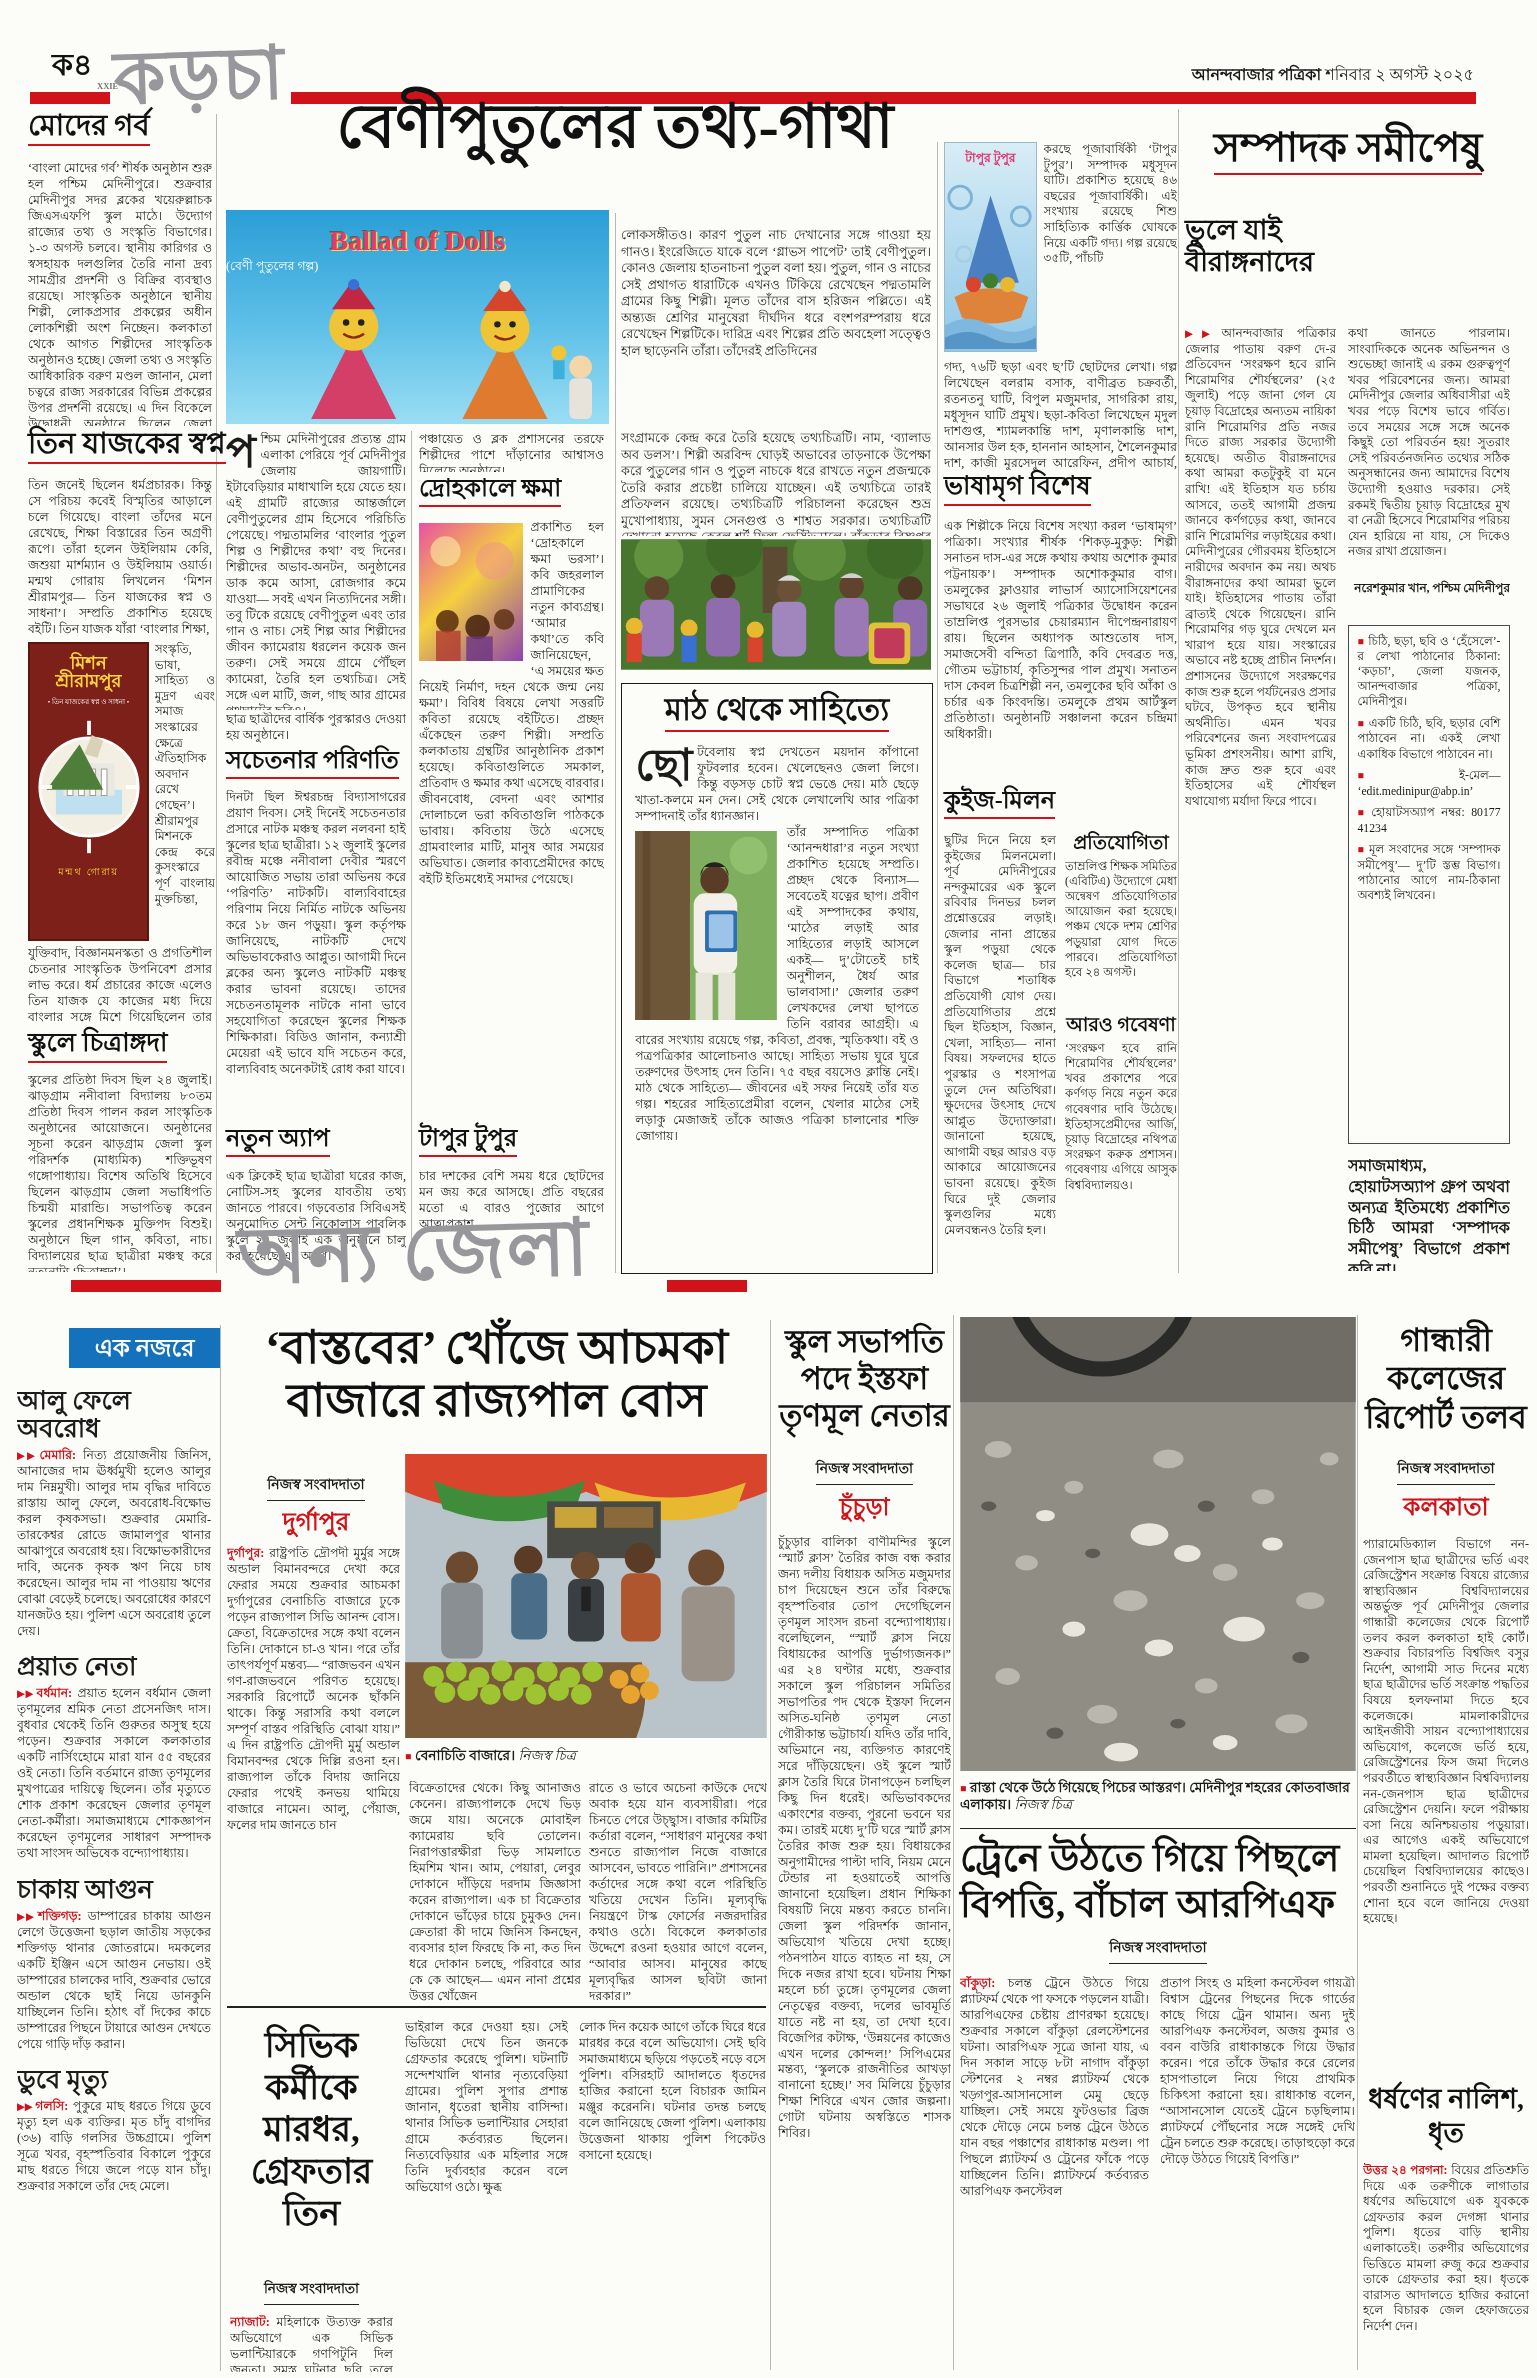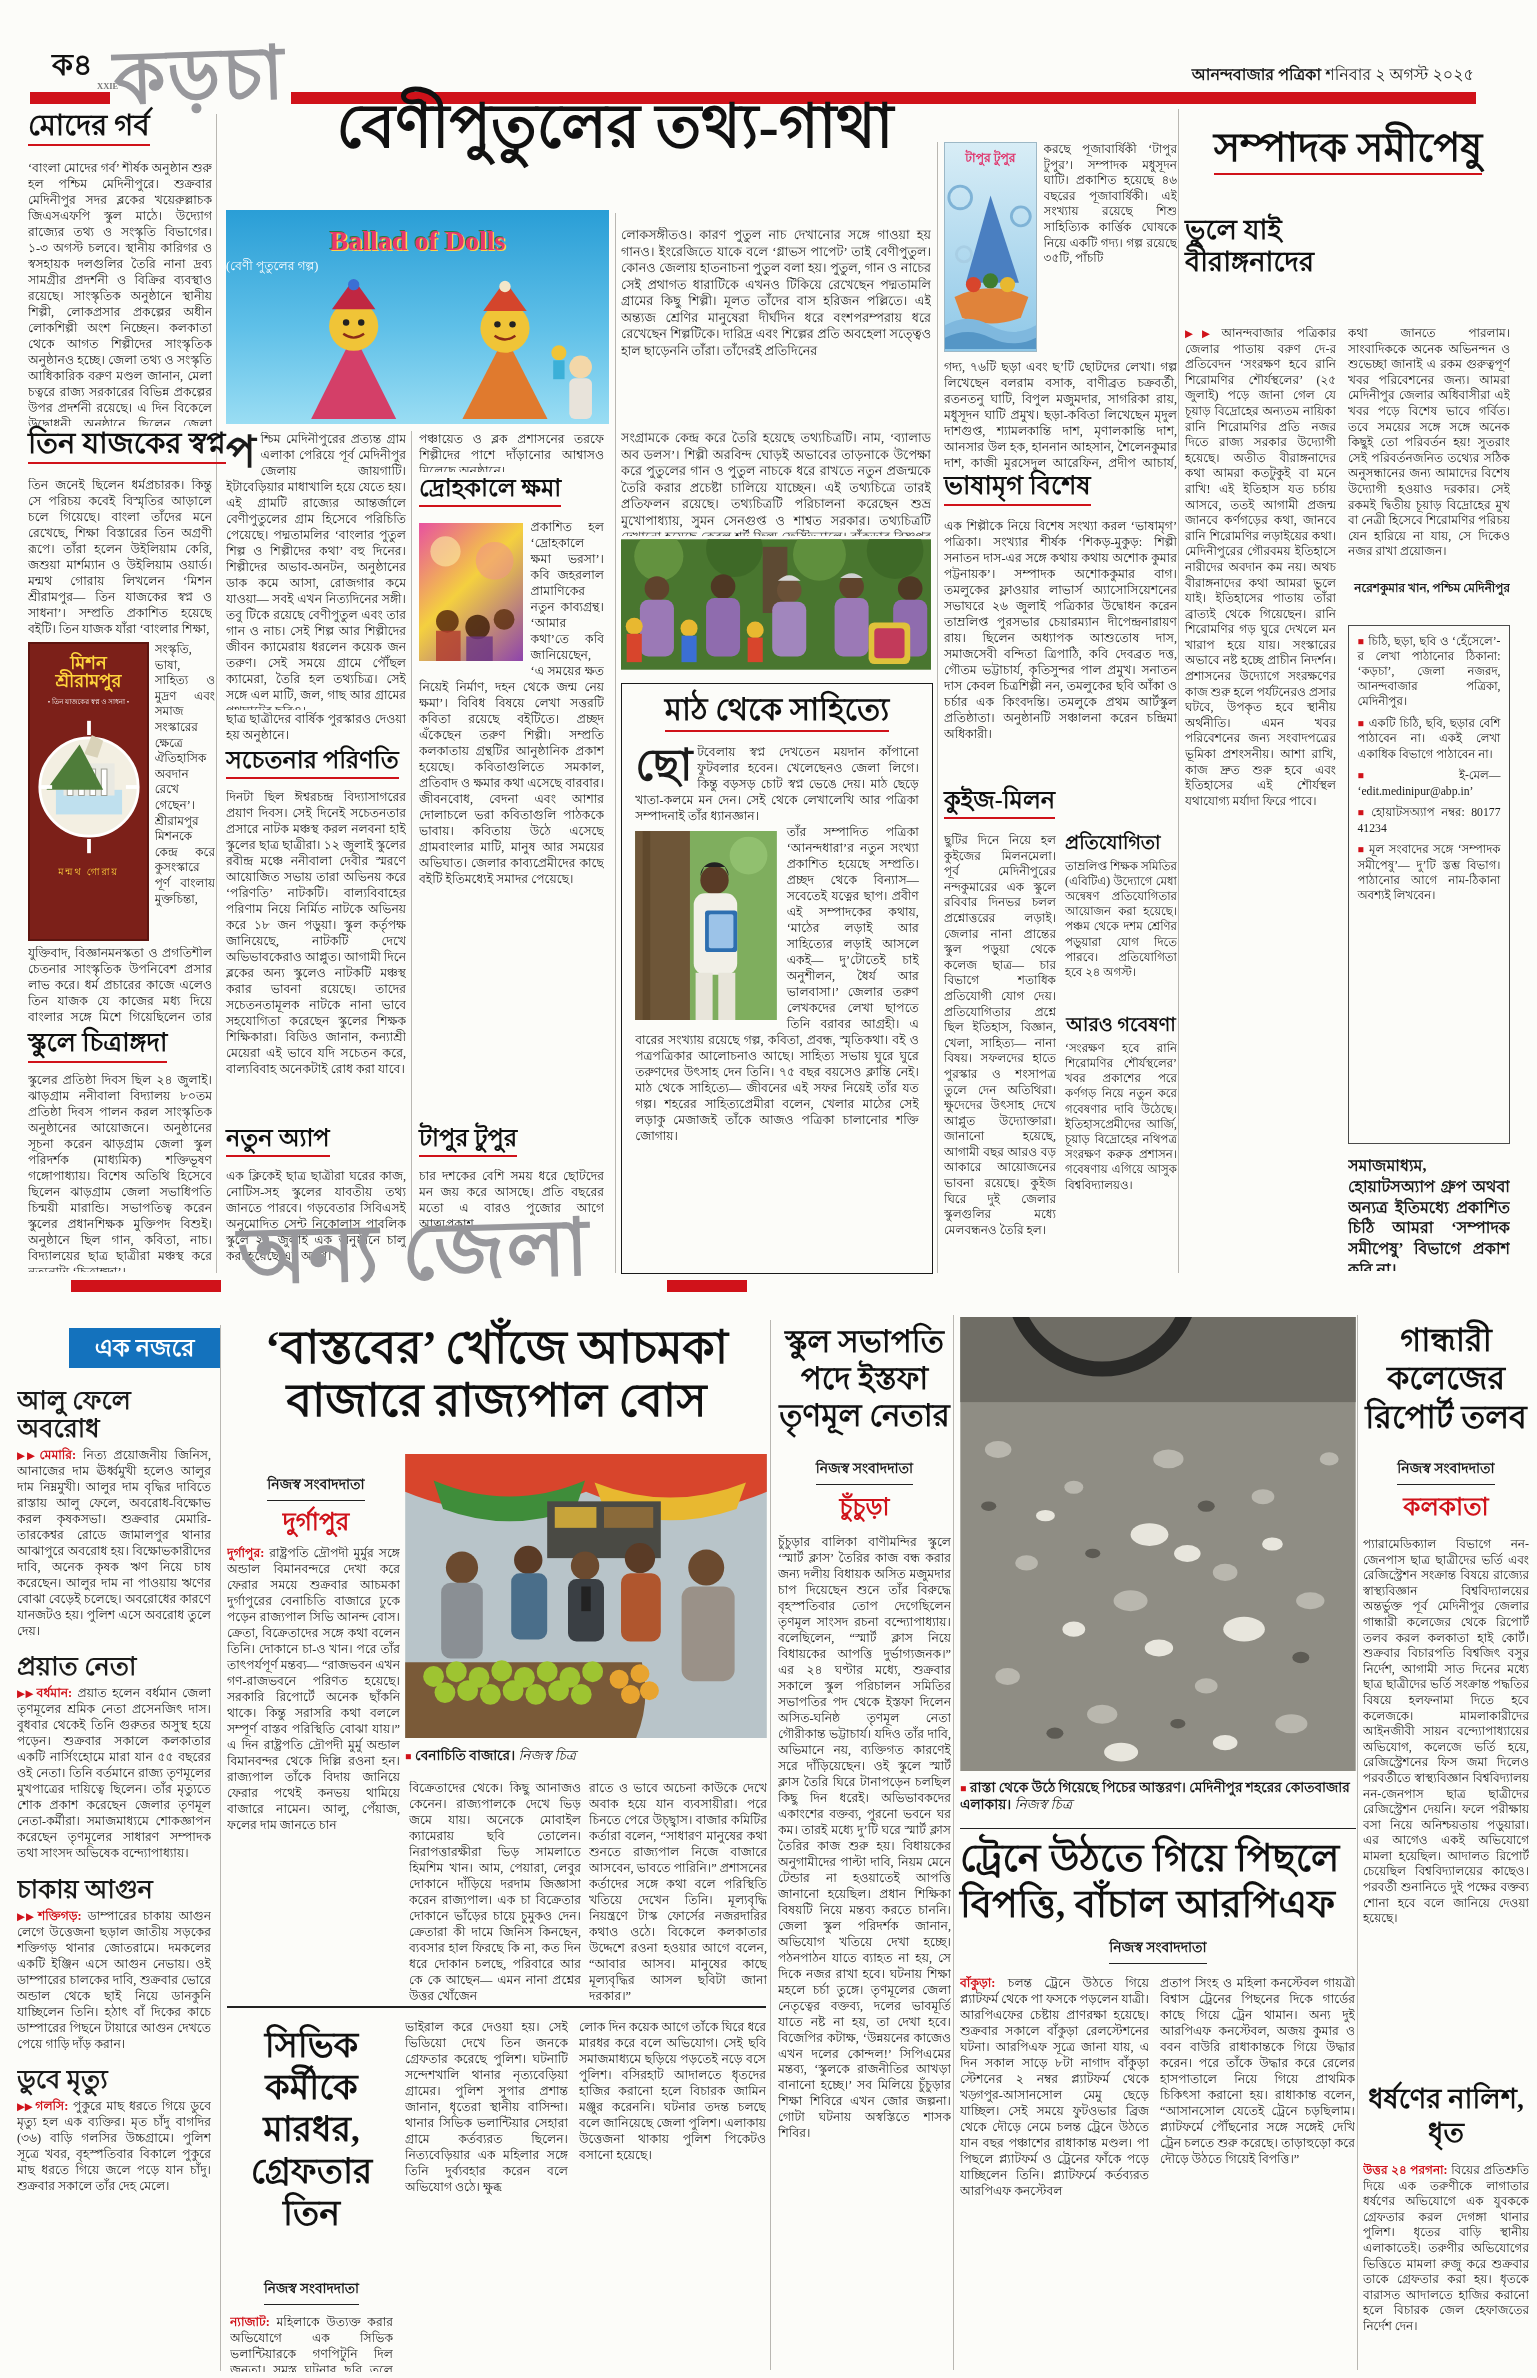--- a/index.html
+++ b/index.html
@@ -225,37 +225,37 @@
     <div class="body" style="flex:1;font-size:12px;">করছে পূজাবার্ষিকী ‘টাপুর টুপুর’। সম্পাদক মধুসূদন ঘাটি। প্রকাশিত হয়েছে ৪৬ বছরের পূজাবার্ষিকী। এই সংখ্যায় রয়েছে শিশু সাহিত্যিক কার্ত্তিক ঘোষকে নিয়ে একটি গদ্য। গল্প রয়েছে ৩৫টি, পাঁচটি</div>
   </div>
   <div class="abs body" style="left:944px;top:360px;width:233px;height:110px;">গদ্য, ৭৬টি ছড়া এবং ছ’টি ছোটদের লেখা। গল্প লিখেছেন বলরাম বসাক, বাণীব্রত চক্রবর্তী, রতনতনু ঘাটি, বিপুল মজুমদার, সাগরিকা রায়, মধুসূদন ঘাটি প্রমুখ। ছড়া-কবিতা লিখেছেন মৃদুল দাশগুপ্ত, শ্যামলকান্তি দাশ, মৃণালকান্তি দাশ, আনসার উল হক, হাননান আহসান, শৈলেনকুমার দাশ, কাজী মুরসেদুল আরেফিন, প্রদীপ আচার্য, কাজী সামসুল আলম, সুনির্মল চক্রবর্তী প্রমুখ।</div>
 
   <div class="abs hl" style="left:944px;top:473px;font-size:25.6px;"><span class="rline">ভাষামৃগ বিশেষ</span></div>
   <div class="abs body" style="left:944px;top:519px;width:233px;height:265px;">এক শিল্পীকে নিয়ে বিশেষ সংখ্যা করল ‘ভাষামৃগ’ পত্রিকা। সংখ্যার শীর্ষক ‘শিকড়-মুকুড়: শিল্পী সনাতন দাস-এর সঙ্গে কথায় কথায় অশোক কুমার পট্টনায়ক’। সম্পাদক অশোককুমার বাগ। তমলুকের ফ্লাওয়ার লাভার্স অ্যাসোসিয়েশনের সভাঘরে ২৬ জুলাই পত্রিকার উদ্বোধন করেন তাম্রলিপ্ত পুরসভার চেয়ারম্যান দীপেন্দ্রনারায়ণ রায়। ছিলেন অধ্যাপক আশুতোষ দাস, সমাজসেবী বন্দিতা ত্রিপাঠি, কবি দেবব্রত দত্ত, গৌতম ভট্টাচার্য, কৃতিসুন্দর পাল প্রমুখ। সনাতন দাস কেবল চিত্রশিল্পী নন, তমলুকের ছবি আঁকা ও চর্চার এক কিংবদন্তি। তমলুকে প্রথম আর্টস্কুল প্রতিষ্ঠাতা। অনুষ্ঠানটি সঞ্চালনা করেন চন্দ্রিমা অধিকারী।</div>
 
   <div class="abs hl" style="left:944px;top:788px;font-size:24px;"><span class="rline">কুইজ-মিলন</span></div>
   <div class="abs body" style="left:944px;top:833px;width:112px;height:440px;font-size:12px;">ছুটির দিনে নিয়ে হল কুইজের মিলনমেলা। পূর্ব মেদিনীপুরের নন্দকুমারের এক স্কুলে রবিবার দিনভর চলল প্রশ্নোত্তরের লড়াই। জেলার নানা প্রান্তের স্কুল পড়ুয়া থেকে কলেজ ছাত্র— চার বিভাগে শতাধিক প্রতিযোগী যোগ দেয়। প্রতিযোগিতার প্রশ্নে ছিল ইতিহাস, বিজ্ঞান, খেলা, সাহিত্য— নানা বিষয়। সফলদের হাতে পুরস্কার ও শংসাপত্র তুলে দেন অতিথিরা। ক্ষুদেদের উৎসাহ দেখে আপ্লুত উদ্যোক্তারা। জানানো হয়েছে, আগামী বছর আরও বড় আকারে আয়োজনের ভাবনা রয়েছে। কুইজ ঘিরে দুই জেলার স্কুলগুলির মধ্যে মেলবন্ধনও তৈরি হল।</div>
   <div class="abs" style="left:1065px;top:833px;width:112px;height:440px;">
-    <div class="hl" style="font-size:19px;text-align:left;">প্রতিযোগিতা</div>
+    <div class="hl" style="font-size:19px;text-align:center;">প্রতিযোগিতা</div>
     <div class="body" style="font-size:11.7px;height:147px;margin-top:5.7px;">তাম্রলিপ্ত শিক্ষক সমিতির (এবিটিএ) উদ্যোগে মেধা অন্বেষণ প্রতিযোগিতার আয়োজন করা হয়েছে। পঞ্চম থেকে দশম শ্রেণির পড়ুয়ারা যোগ দিতে পারবে। প্রতিযোগিতা হবে ২৪ অগস্ট।</div>
     <div class="hl" style="font-size:19px;text-align:center;margin-top:9.5px;">আরও গবেষণা</div>
     <div class="body" style="font-size:11.7px;height:170px;margin-top:5.7px;">‘সংরক্ষণ হবে রানি শিরোমণির শৌর্যস্থলের’ খবর প্রকাশের পরে কর্ণগড় নিয়ে নতুন করে গবেষণার দাবি উঠেছে। ইতিহাসপ্রেমীদের আর্জি, চূয়াড় বিদ্রোহের নথিপত্র সংরক্ষণ করুক প্রশাসন। গবেষণায় এগিয়ে আসুক বিশ্ববিদ্যালয়ও।</div>
   </div>
 
   <div class="abs hl" style="left:1185px;top:127px;width:326px;font-size:40px;text-align:center;"><span class="rline">সম্পাদক সমীপেষু</span></div>
   <div class="abs hl" style="left:1185px;top:214px;width:166px;font-size:27.4px;line-height:1.18;">ভুলে যাই বীরাঙ্গনাদের</div>
   <div class="abs body" style="left:1185px;top:326px;width:151px;height:946px;font-size:12px;">
     <p><span class="arrow">▶▶</span><span>আনন্দবাজার পত্রিকার জেলার পাতায় বরুণ দে-র প্রতিবেদন ‘সংরক্ষণ হবে রানি শিরোমণির শৌর্যস্থলের’ (২৫ জুলাই) পড়ে জানা গেল যে চূয়াড় বিদ্রোহের অন্যতম নায়িকা রানি শিরোমণির প্রতি নজর দিতে রাজ্য সরকার উদ্যোগী হয়েছে। অতীত বীরাঙ্গনাদের কথা আমরা কতটুকুই বা মনে রাখি! এই ইতিহাস যত চর্চায় আসবে, ততই আগামী প্রজন্ম জানবে কর্ণগড়ের কথা, জানবে রানি শিরোমণির লড়াইয়ের কথা। মেদিনীপুরের গৌরবময় ইতিহাসে নারীদের অবদান কম নয়। অথচ বীরাঙ্গনাদের কথা আমরা ভুলে যাই। ইতিহাসের পাতায় তাঁরা ব্রাত্যই থেকে গিয়েছেন। রানি শিরোমণির গড় ঘুরে দেখলে মন খারাপ হয়ে যায়। সংস্কারের অভাবে নষ্ট হচ্ছে প্রাচীন নিদর্শন। প্রশাসনের উদ্যোগে সংরক্ষণের কাজ শুরু হলে পর্যটনেরও প্রসার ঘটবে, উপকৃত হবে স্থানীয় অর্থনীতি। এমন খবর পরিবেশনের জন্য সংবাদপত্রের ভূমিকা প্রশংসনীয়। আশা রাখি, কাজ দ্রুত শুরু হবে এবং ইতিহাসের এই শৌর্যস্থল যথাযোগ্য মর্যাদা ফিরে পাবে।</span></p>
   </div>
   <div class="abs body" style="left:1348px;top:326px;width:162px;height:282px;font-size:12px;">
     <p><span>কথা জানতে পারলাম। সাংবাদিককে অনেক অভিনন্দন ও শুভেচ্ছা জানাই এ রকম গুরুত্বপূর্ণ খবর পরিবেশনের জন্য। আমরা মেদিনীপুর জেলার অধিবাসীরা এই খবর পড়ে বিশেষ ভাবে গর্বিত। তবে সময়ের সঙ্গে সঙ্গে অনেক কিছুই তো পরিবর্তন হয়! সুতরাং সেই পরিবর্তনজনিত তথ্যের সঠিক অনুসন্ধানের জন্য আমাদের বিশেষ উদ্যোগী হওয়াও দরকার। সেই রকমই দ্বিতীয় চূয়াড় বিদ্রোহের মুখ বা নেত্রী হিসেবে শিরোমণির পরিচয় যেন হারিয়ে না যায়, সে দিকেও নজর রাখা প্রয়োজন।</span></p>
     <p style="text-align:right;font-weight:bold;margin-top:21px;">নরেশকুমার খান, পশ্চিম মেদিনীপুর</p>
   </div>
   <div class="abs ib" style="left:1348px;top:625px;width:162px;height:519px;">
-    <div class="item"><span class="mark">■</span><span>চিঠি, ছড়া, ছবি ও ‘হেঁসেলে’-র লেখা পাঠানোর ঠিকানা: ‘কড়চা’, জেলা নজরদ, আনন্দবাজার পত্রিকা, মেদিনীপুর।</span></div>
+    <div class="item"><span class="mark">■</span><span>চিঠি, ছড়া, ছবি ও ‘হেঁসেলে’-র লেখা পাঠানোর ঠিকানা: ‘কড়চা’, জেলা যজনক, আনন্দবাজার পত্রিকা, মেদিনীপুর।</span></div>
     <div class="item"><span class="mark">■</span><span>একটি চিঠি, ছবি, ছড়ার বেশি পাঠাবেন না। একই লেখা একাধিক বিভাগে পাঠাবেন না।</span></div>
     <div class="item"><span class="mark">■</span><span>ই-মেল— ‘edit.medinipur@abp.in’</span></div>
     <div class="item"><span class="mark">■</span><span>হোয়াটসঅ্যাপ নম্বর: 80177 41234</span></div>
     <div class="item"><span class="mark">■</span><span>মূল সংবাদের সঙ্গে ‘সম্পাদক সমীপেষু’— দু’টি স্তম্ভ বিভাগ। পাঠানোর আগে নাম-ঠিকানা অবশ্যই লিখবেন।</span></div>
   </div>
   <div class="abs body" style="left:1348px;top:1156px;width:162px;height:115px;font-size:16px;font-weight:bold;">সমাজমাধ্যম, হোয়াটসঅ্যাপ গ্রুপ অথবা অন্যত্র ইতিমধ্যে প্রকাশিত চিঠি আমরা ‘সম্পাদক সমীপেষু’ বিভাগে প্রকাশ করি না।</div>
 
   <div class="abs" style="left:71px;top:1280px;width:150px;height:12.3px;background:#d0121a;"></div>
   <div class="abs gray-logo" style="left:238px;top:1213px;font-size:79px;line-height:1;transform:rotate(-1.5deg);">অন্য জেলা</div>
   <div class="abs" style="left:667px;top:1280px;width:80px;height:12.3px;background:#d0121a;"></div>

